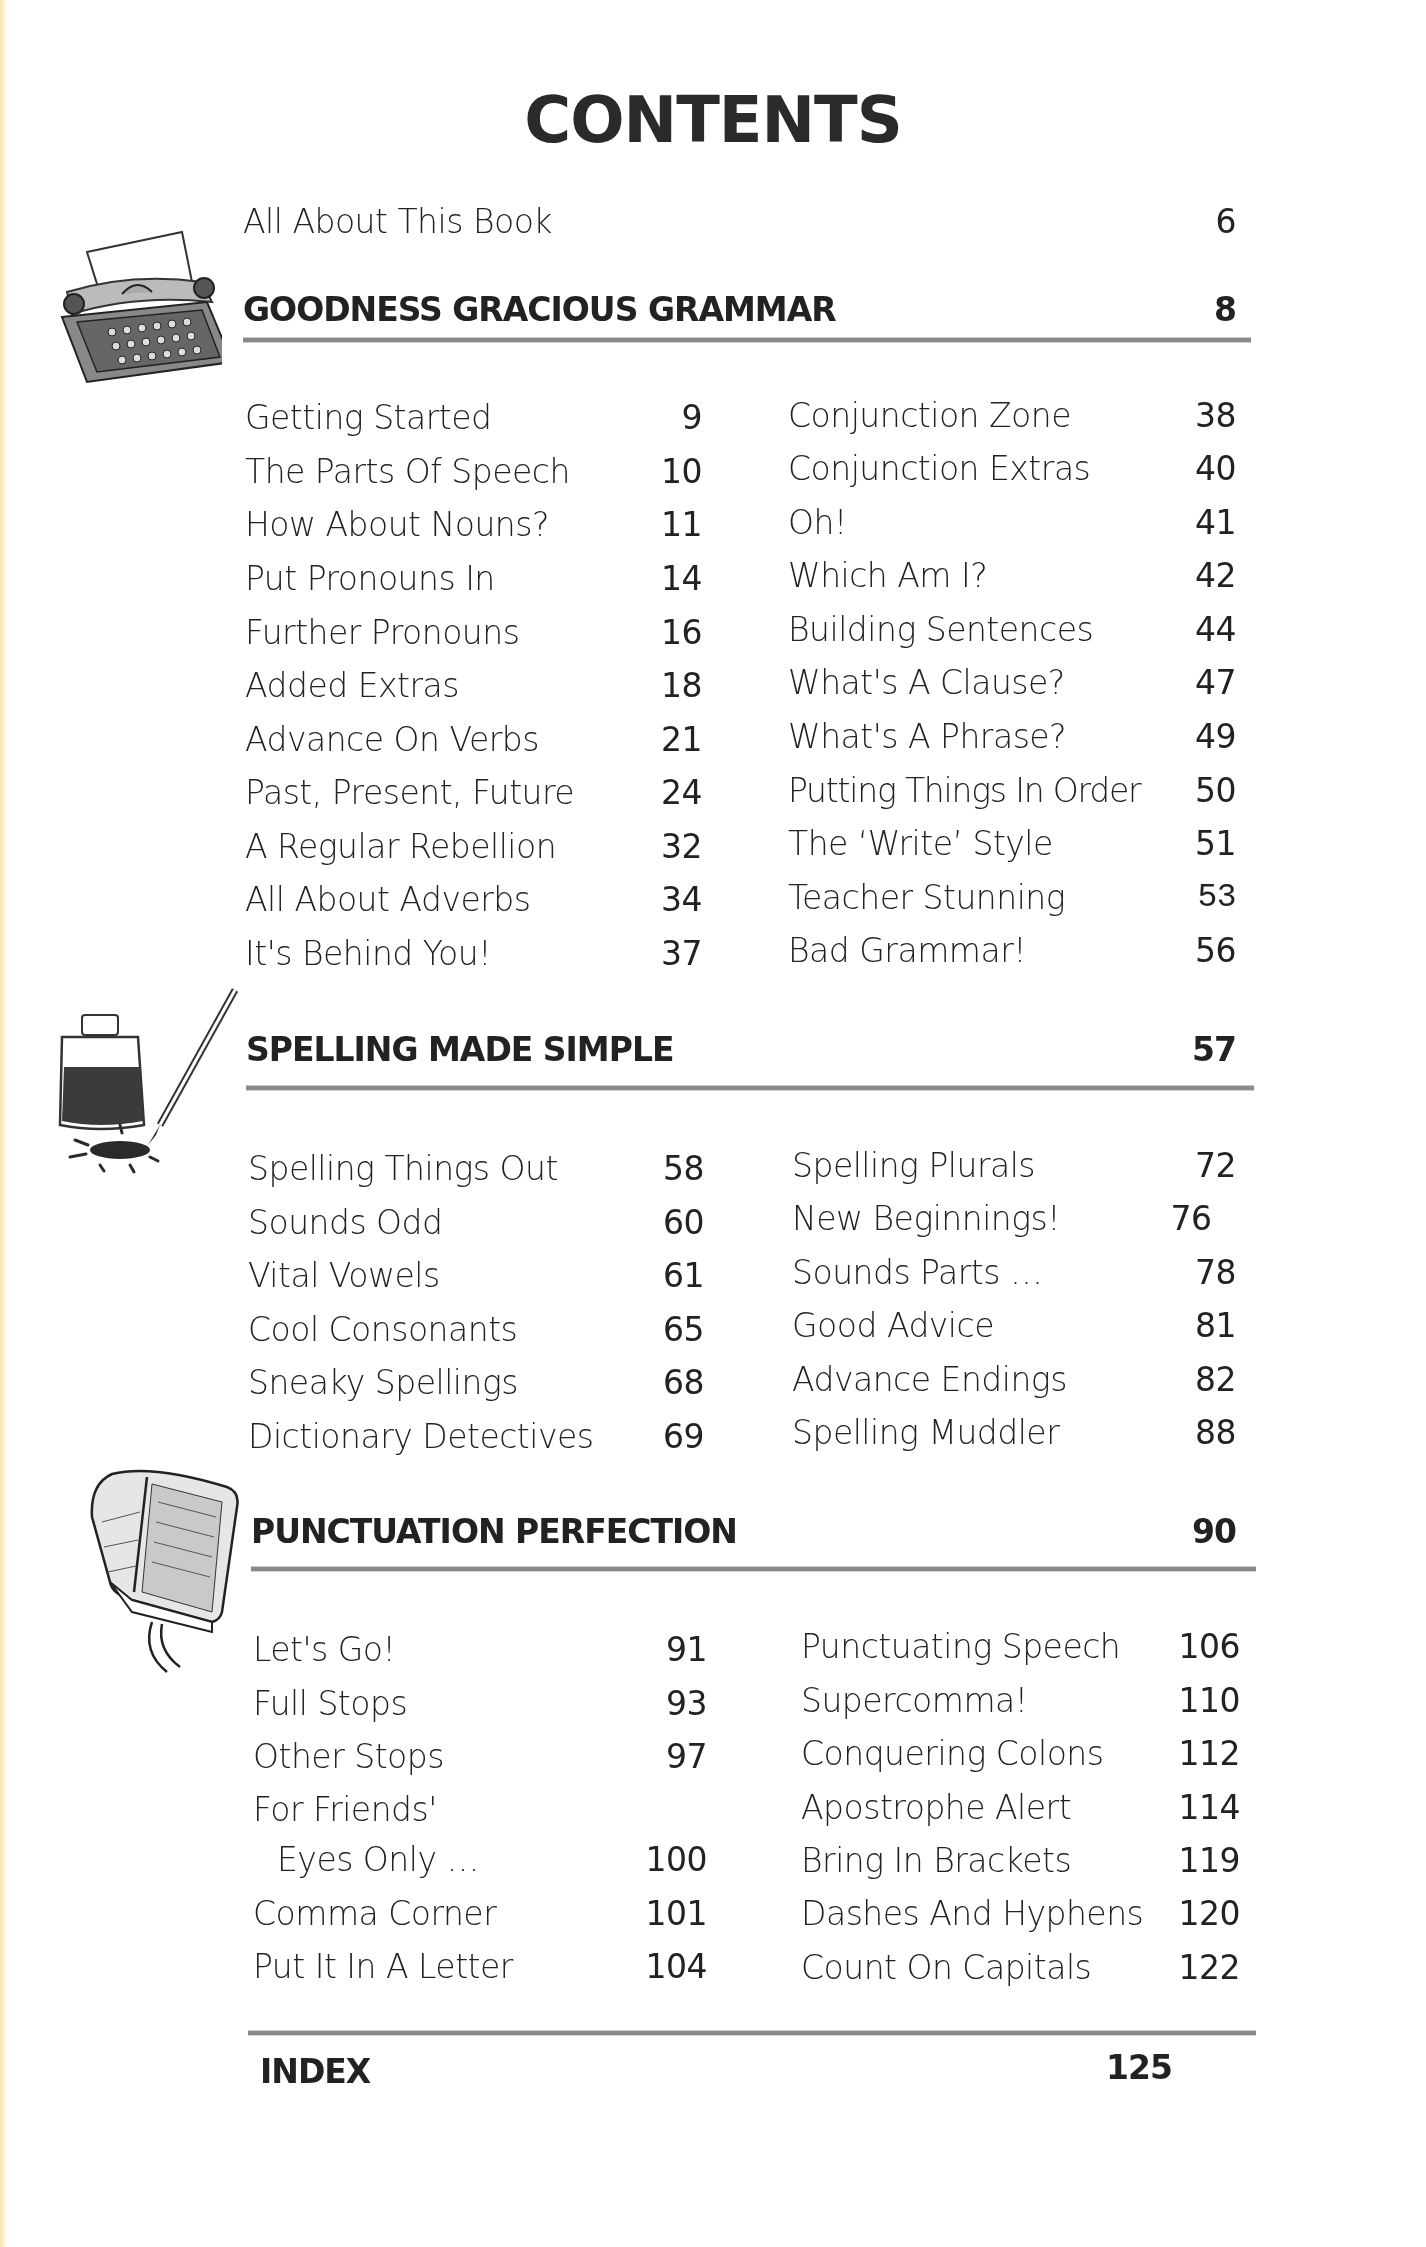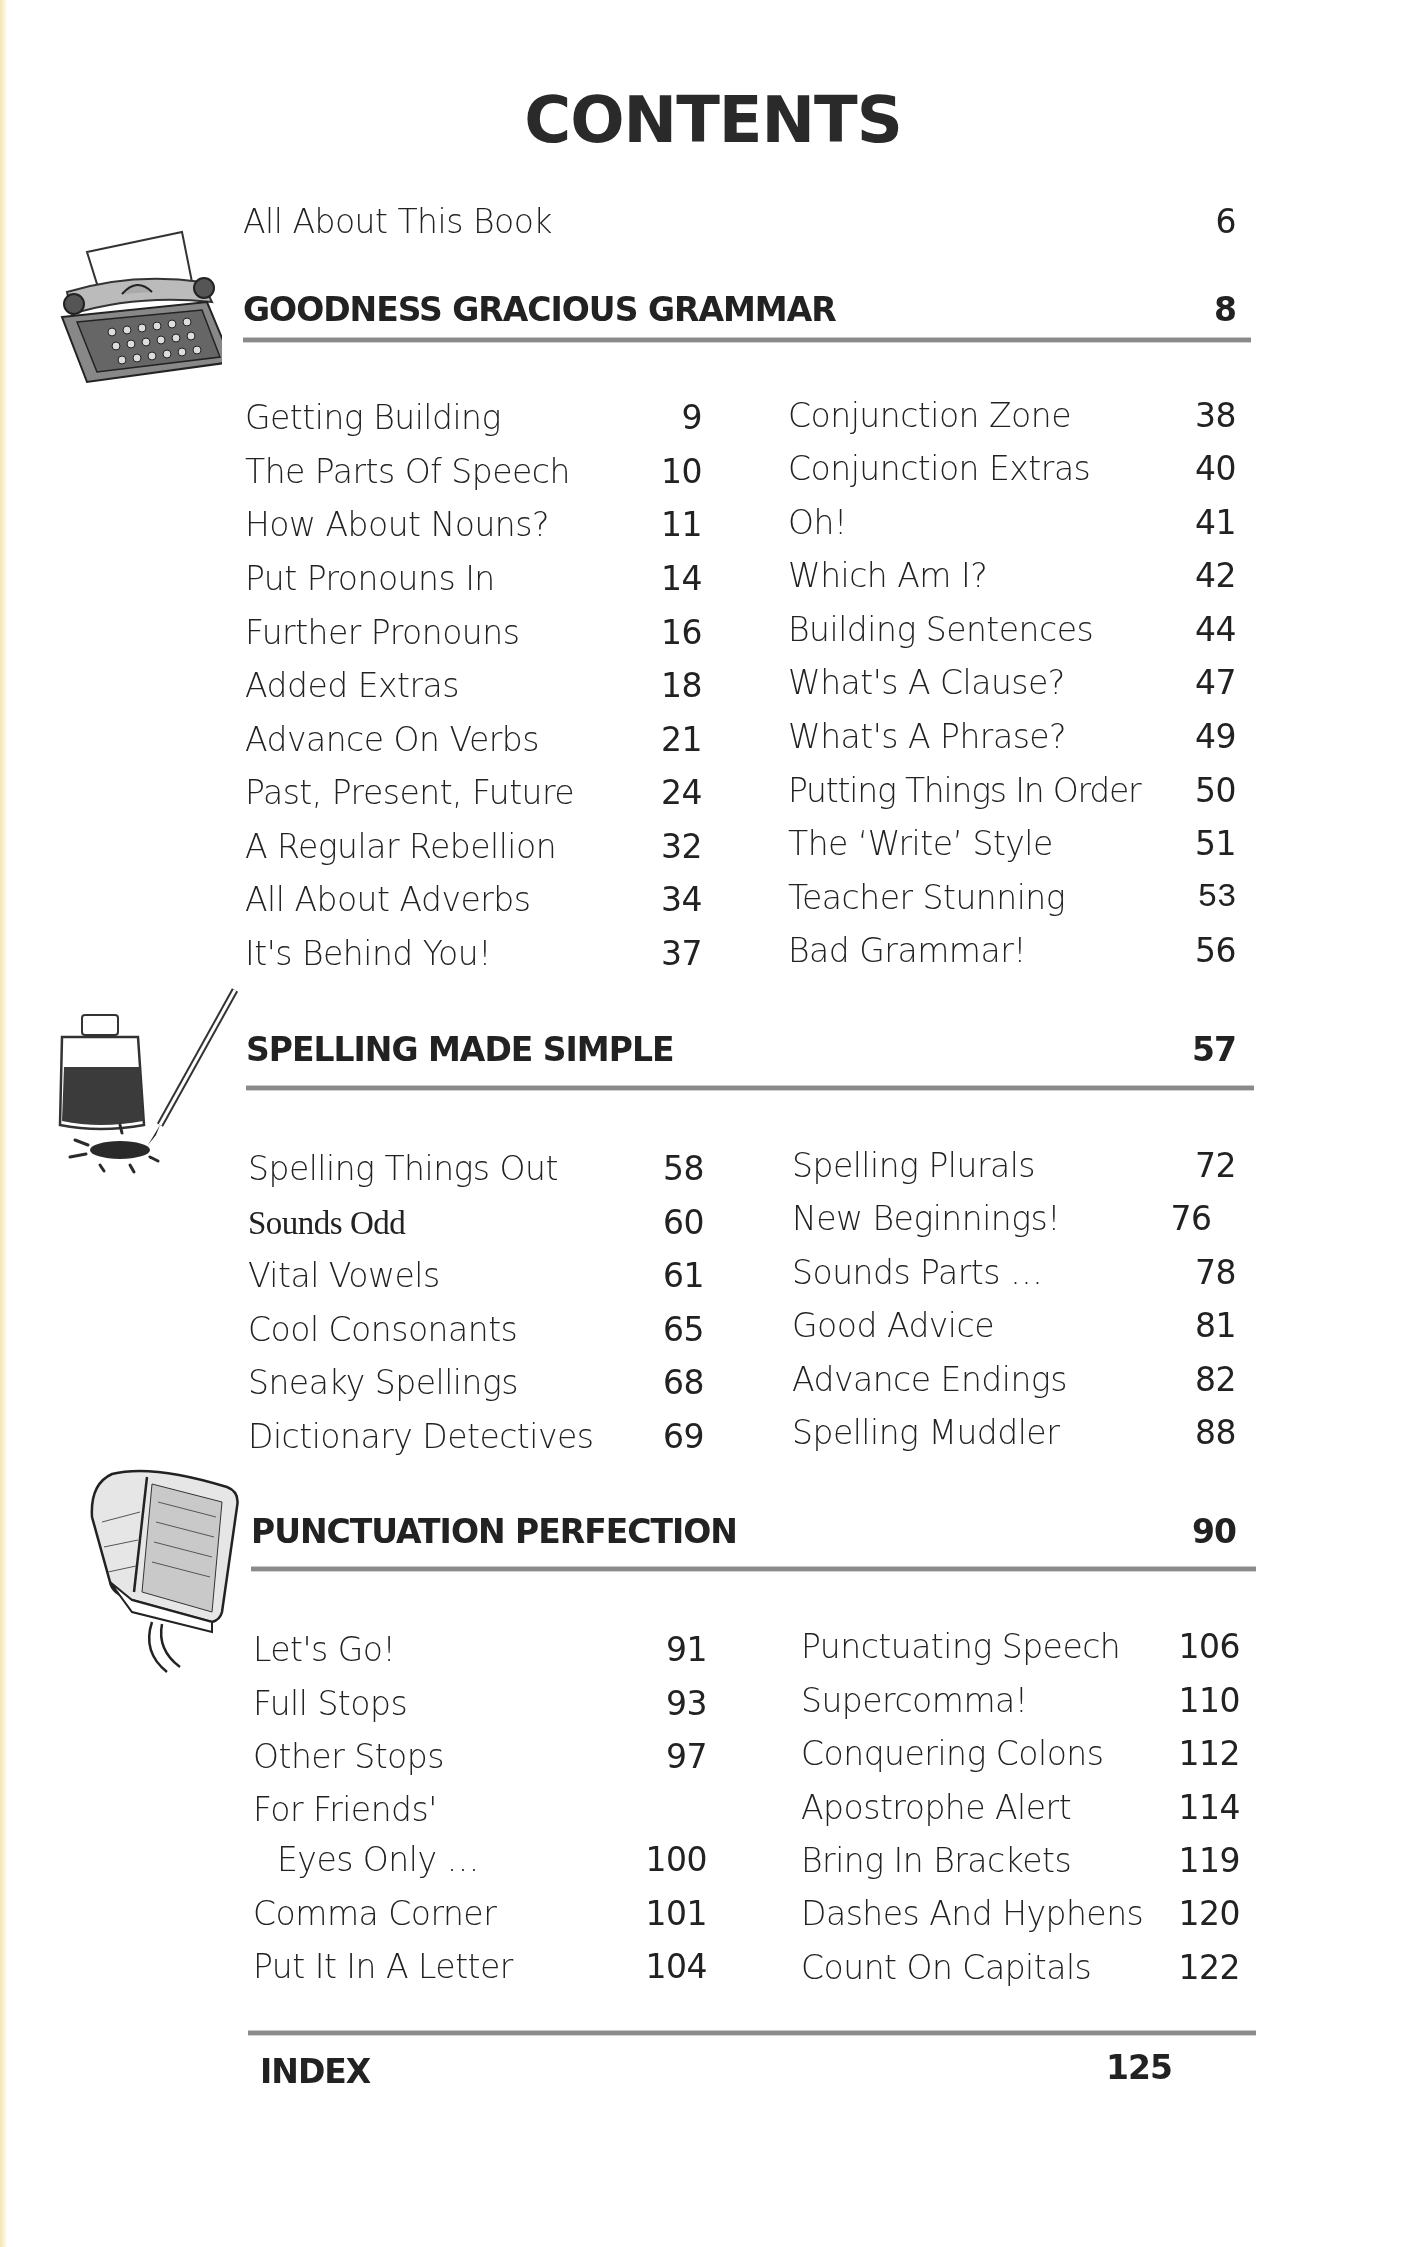--- a/index.html
+++ b/index.html
@@ -79,21 +79,21 @@
       <circle cx="155" cy="128" r="4"></circle>
   </g>
   <path d="M80 72 Q95 55 110 70" fill="#aaa" stroke="#222" stroke-width="2"></path>
 </svg>
 
 <div class="heading" style="left:243px; top:290px;">GOODNESS GRACIOUS GRAMMAR</div>
 <div class="hnum" style="left:1146px; top:290px;">8</div>
 <div class="rule" style="left:243px; top:337px; width:1008px;"></div>
 
 <div>
-  <div class="row" style="left:245px; top:398px;">Getting Building</div>
+  <div class="row" style="left:245px; top:398px;">Getting Started</div>
   <div class="num" style="left:612px; top:398px;">9</div>
   <div class="row" style="left:245px; top:452px;">The Parts Of Speech</div>
   <div class="num" style="left:612px; top:452px;">10</div>
   <div class="row" style="left:245px; top:505px;">How About Nouns?</div>
   <div class="num" style="left:612px; top:505px;">11</div>
   <div class="row" style="left:245px; top:559px;">Put Pronouns In</div>
   <div class="num" style="left:612px; top:559px;">14</div>
   <div class="row" style="left:245px; top:613px;">Further Pronouns</div>
   <div class="num" style="left:612px; top:613px;">16</div>
   <div class="row" style="left:245px; top:666px;">Added Extras</div>
@@ -153,21 +153,21 @@
   </g>
 </svg>
 
 <div class="heading" style="left:246px; top:1030px;">SPELLING MADE SIMPLE</div>
 <div class="hnum" style="left:1146px; top:1030px;">57</div>
 <div class="rule" style="left:246px; top:1085px; width:1008px;"></div>
 
 <div>
   <div class="row" style="left:248px; top:1149px;">Spelling Things Out</div>
   <div class="num" style="left:614px; top:1149px;">58</div>
-  <div class="row" style="left:248px; top:1203px;font-family:Liberation Serif, serif;">Sounds Odd</div>
+  <div class="row" style="left:248px; top:1203px;">Sounds Odd</div>
   <div class="num" style="left:614px; top:1203px;">60</div>
   <div class="row" style="left:248px; top:1256px;">Vital Vowels</div>
   <div class="num" style="left:614px; top:1256px;">61</div>
   <div class="row" style="left:248px; top:1310px;">Cool Consonants</div>
   <div class="num" style="left:614px; top:1310px;">65</div>
   <div class="row" style="left:248px; top:1363px;">Sneaky Spellings</div>
   <div class="num" style="left:614px; top:1363px;">68</div>
   <div class="row" style="left:248px; top:1417px;">Dictionary Detectives</div>
   <div class="num" style="left:614px; top:1417px;">69</div>
 </div>

